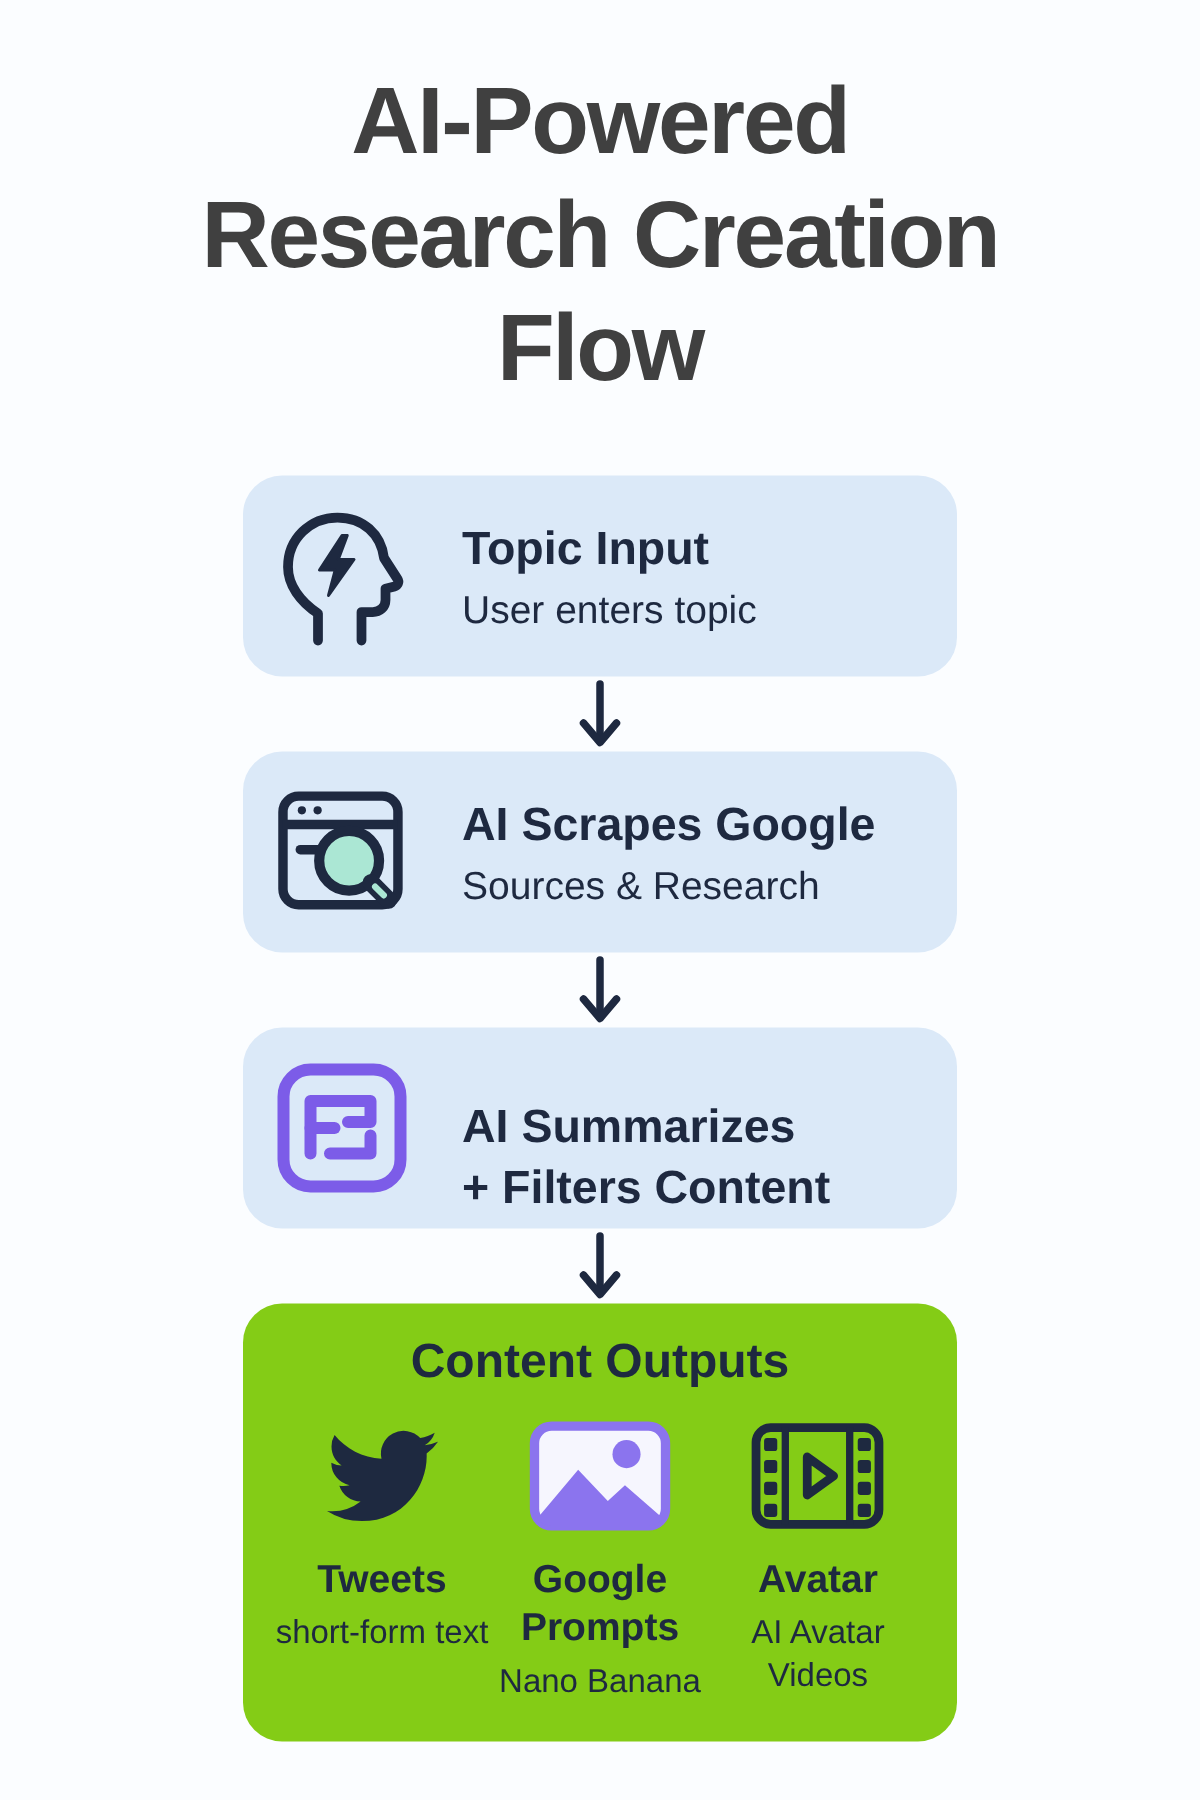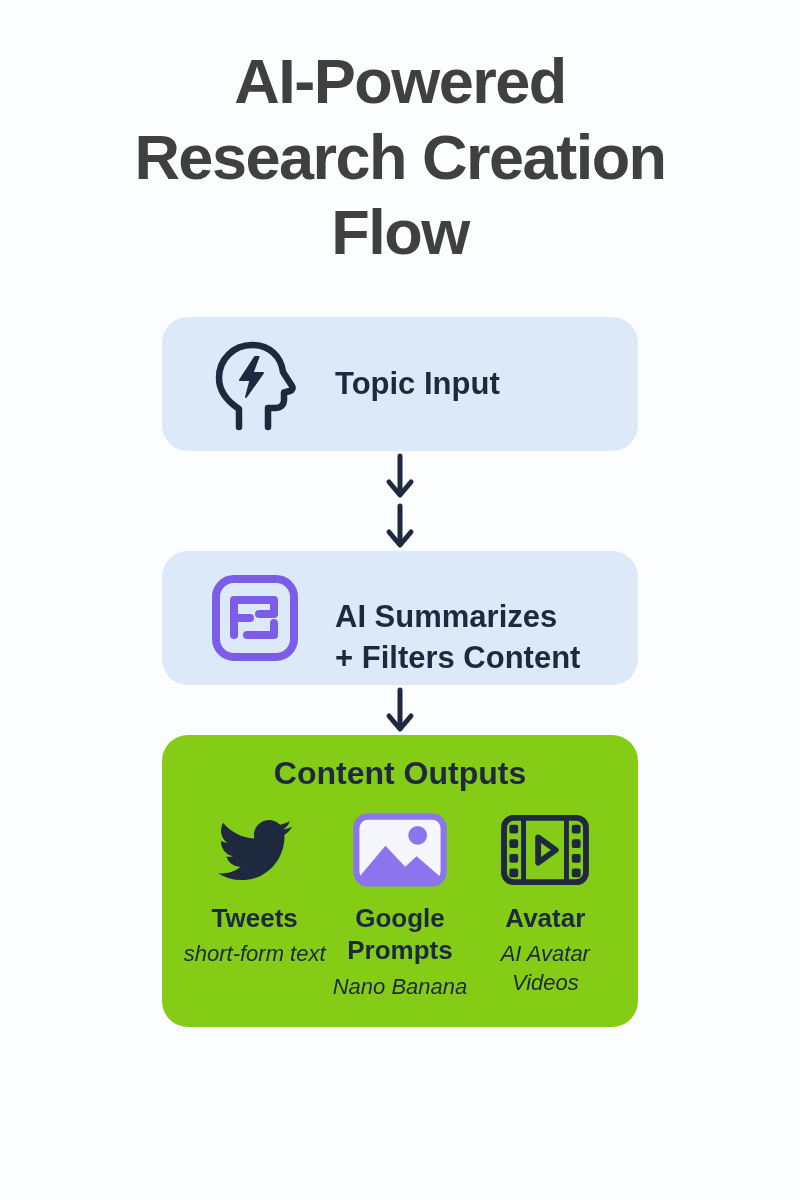--- a/index.html
+++ b/index.html
@@ -26,21 +26,21 @@
     align-items: center;
     margin-top: 46px;
   }
   .step-box {
     width: 476px;
     height: 134px;
     background: #dbe9f8;
     border-radius: 26px;
     display: flex;
     align-items: center;
-    padding-left: 40px;
+    padding-left: 13px;
     box-sizing: border-box;
     gap: 28px;
   }
   .step-icon {
     width: 105px; height: 105px;
     flex: none;
     display: flex; align-items: center; justify-content: center;
   }
   .step-text { display: flex; flex-direction: column; justify-content: center; }
   .step-title {
@@ -92,21 +92,20 @@
     font-size: 26px;
     font-weight: 700;
     margin-top: 10px;
     line-height: 1.25;
   }
   .output-sub {
     font-size: 22px;
     font-weight: 400;
     margin-top: 6px;
     line-height: 1.3;
-    font-style: italic;
   }
 </style>
 </head>
 <body>
 
 <div class="page-title">
   <div>AI-Powered</div>
   <div>Research Creation</div>
   <div>Flow</div>
 </div>
@@ -115,30 +114,49 @@
 
   <div class="step-box">
     <div class="step-icon">
       <svg width="100" height="100" viewBox="0 0 100 100">
         <path d="M34,93 V75 C22,67 14,56 14,44 C14,25 29,11 47,11 C64,11 76,22 78,38 L87,52 C88.3,54 87.3,56.4 85,57 L79,58.5 V66 C79,70.8 75.3,74 70.5,74 H63 V93" fill="none" stroke="#1e2940" stroke-width="6.5" stroke-linecap="round" stroke-linejoin="round"></path>
         <path d="M50,23 L35,46 H45.5 L41,63 L58,39 H47.5 L53.5,23 Z" fill="#1e2940" stroke="#1e2940" stroke-width="2" stroke-linejoin="round"></path>
       </svg>
     </div>
     <div class="step-text">
       <div class="step-title">Topic Input</div>
+      <div class="step-sub">User enters topic</div>
     </div>
   </div>
 
   <div class="arrow">
     <svg width="34" height="46" viewBox="0 0 34 46">
       <line x1="17" y1="3" x2="17" y2="36" stroke="#1e2940" stroke-width="5" stroke-linecap="round"></line>
       <path d="M6,29 L17,42 L28,29" fill="none" stroke="#1e2940" stroke-width="5" stroke-linecap="round" stroke-linejoin="round"></path>
     </svg>
   </div>
 
+  <div class="step-box">
+    <div class="step-icon">
+      <svg width="105" height="105" viewBox="0 0 100 100">
+        <rect x="13" y="15" width="73" height="69" rx="10" fill="none" stroke="#1e2940" stroke-width="6"></rect>
+        <line x1="13" y1="33" x2="86" y2="33" stroke="#1e2940" stroke-width="6"></line>
+        <circle cx="25" cy="24" r="2.6" fill="#1e2940"></circle>
+        <circle cx="35" cy="24" r="2.6" fill="#1e2940"></circle>
+        <line x1="24" y1="49" x2="37" y2="49" stroke="#1e2940" stroke-width="6" stroke-linecap="round"></line>
+        <circle cx="55" cy="56" r="19" fill="#abe7d4" stroke="#1e2940" stroke-width="6.5"></circle>
+        <line x1="69" y1="70" x2="80" y2="81" stroke="#1e2940" stroke-width="11" stroke-linecap="round"></line>
+        <line x1="71.5" y1="72.5" x2="77" y2="78" stroke="#abe7d4" stroke-width="4" stroke-linecap="round"></line>
+      </svg>
+    </div>
+    <div class="step-text">
+      <div class="step-title">AI Scrapes Google</div>
+      <div class="step-sub">Sources &amp; Research</div>
+    </div>
+  </div>
 
   <div class="arrow">
     <svg width="34" height="46" viewBox="0 0 34 46">
       <line x1="17" y1="3" x2="17" y2="36" stroke="#1e2940" stroke-width="5" stroke-linecap="round"></line>
       <path d="M6,29 L17,42 L28,29" fill="none" stroke="#1e2940" stroke-width="5" stroke-linecap="round" stroke-linejoin="round"></path>
     </svg>
   </div>
 
   <div class="step-box">
     <div class="step-icon">

